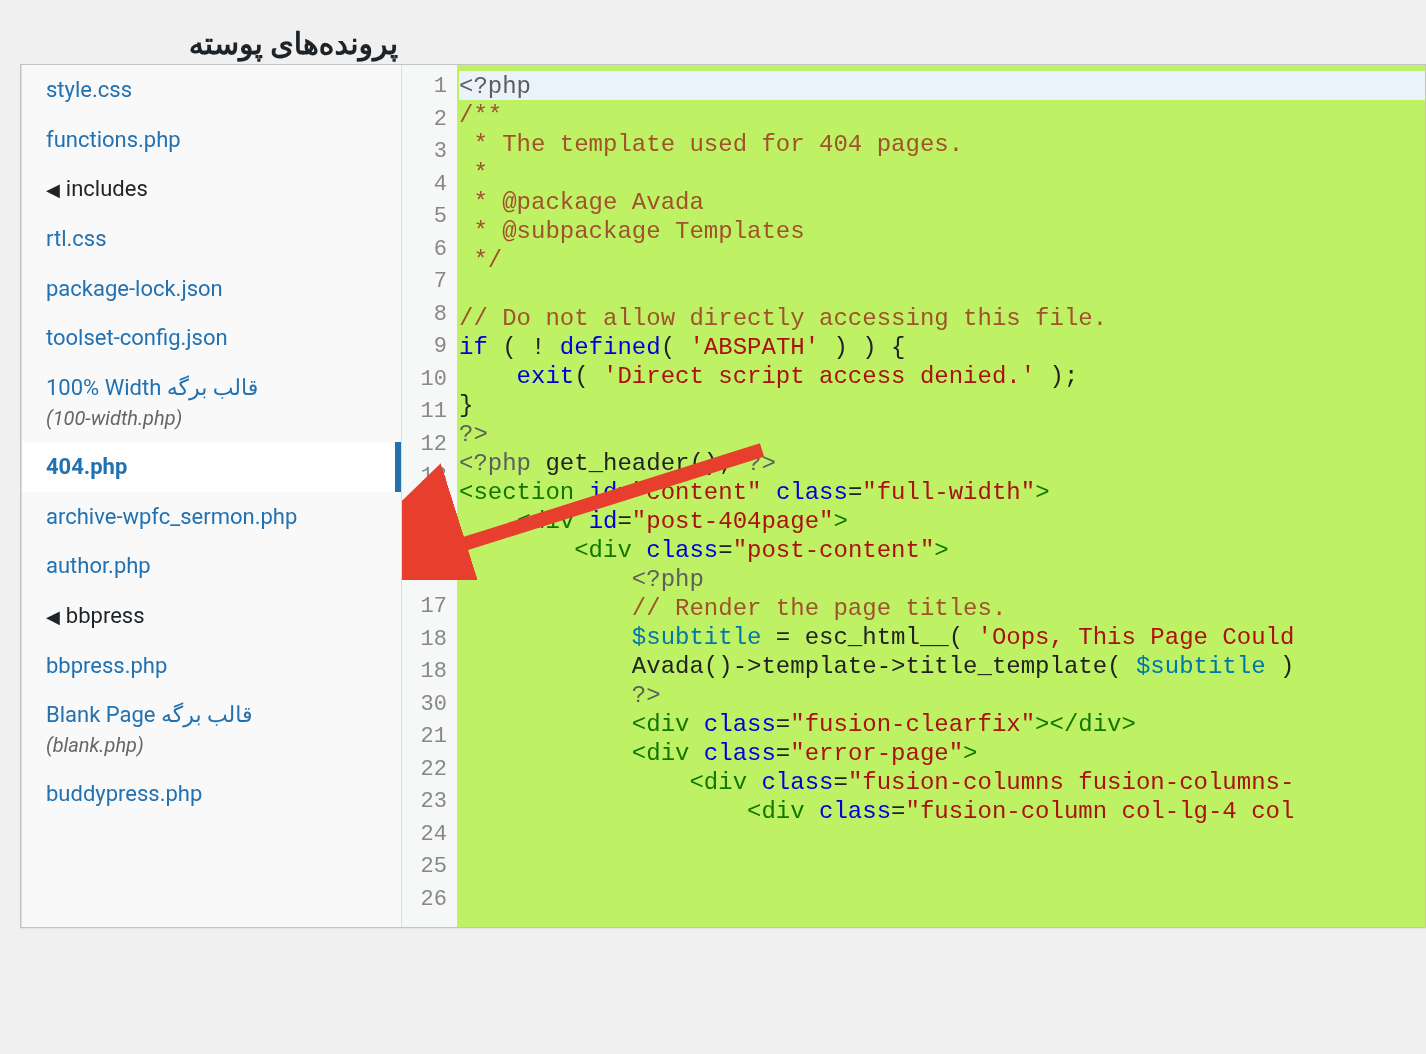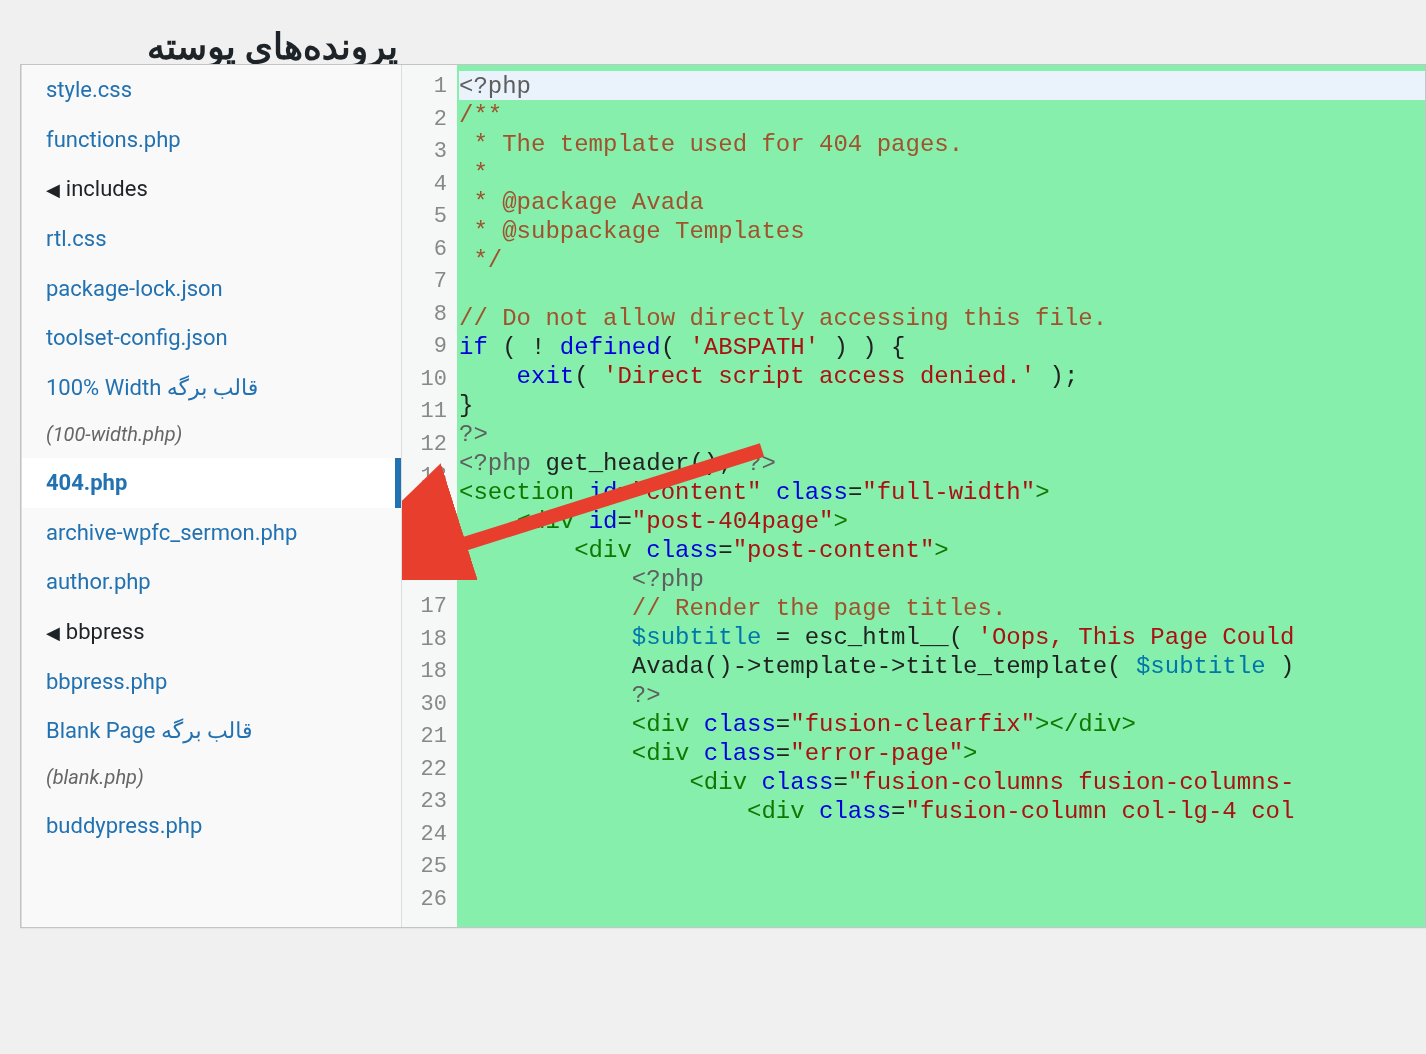--- a/index.html
+++ b/index.html
@@ -1,30 +1,30 @@
 <!DOCTYPE html>
 <html><head>
 <meta charset="utf-8">
 <style>
   * { box-sizing: border-box; margin: 0; padding: 0; }
   html, body { width: 1426px; height: 1054px; background: #f0f0f1; font-family: -apple-system, BlinkMacSystemFont, "Segoe UI", Roboto, sans-serif; color: #1d2327; overflow: hidden; }
   .page { width: 1426px; height: 1054px; position: relative; }
-  .page-title { position: absolute; top: 26px; right: 1028px; font-size: 36px; font-weight: 700; color: #1d2327; direction: rtl; }
-  .panel { position: absolute; top: 64px; left: 20px; right: 0; bottom: 126px; border: 1px solid #c3c4c7; box-shadow: 0 1px 1px rgba(0,0,0,0.04); background: #86efac; display: flex; }
+  .page-title { position: absolute; top: 26px; right: 1028px; font-size: 30px; font-weight: 700; color: #1d2327; direction: rtl; }
+  .panel { position: absolute; top: 64px; left: 20px; right: 0; bottom: 126px; border: 1px solid #c3c4c7; box-shadow: 0 1px 1px rgba(0,0,0,0.04); background: #bef264; display: flex; }
   
   .sidebar { width: 380px; border-left: 1px solid #dcdcde; overflow-y: auto; direction: rtl; background: #f9f9f9; }
   .sidebar ul { list-style: none; }
   .sidebar li { text-align: left; padding: 10px 22px 10px 24px; font-size: 22px; line-height: 1.35; direction: ltr; cursor: pointer; }
   .sidebar li a { color: #2271b1; text-decoration: none; }
   .sidebar li.folder { color: #1d2327; }
   .sidebar li.folder .arrow { font-size: 18px; margin-right: 6px; }
   .sidebar li.active { background: #fff; font-weight: 700; position: relative; }
   .sidebar li.active::after { content: ""; position: absolute; right: 0; top: 0; bottom: 0; width: 6px; background: #2271b1; }
   .sidebar li.active a { color: #2271b1; }
-  .sidebar li .sublabel { display: block; font-style: italic; color: #666; font-size: 20px; margin-top: 18px; }
+  .sidebar li .sublabel { display: block; font-style: italic; color: #666; font-size: 20px; margin-top: 2px; }
   
   .editor { flex: 1; position: relative; overflow: hidden; font-family: "SFMono-Regular", Consolas, "Liberation Mono", Menlo, monospace; font-size: 24px; }
   .gutter { width: 56px; background: #f6f7f7; border-left: 1px solid #dcdcde; text-align: right; color: #888; padding-top: 6px; position: absolute; left: 0; top: 0; bottom: 0; }
   .gutter .ln { height: 32.5px; line-height: 32.5px; padding-right: 10px; font-size: 22px; }
   .codearea { position: absolute; left: 58px; right: 0; top: 0; bottom: 0; padding-top: 6px; white-space: pre; overflow: hidden; }
   .codearea .line { height: 29px; line-height: 32.5px; }
   .hl-line { background: #eaf2fb; }
   
   .tk-php  { color: #5e5e5e; }
   .tk-com  { color: #a0522d; }

